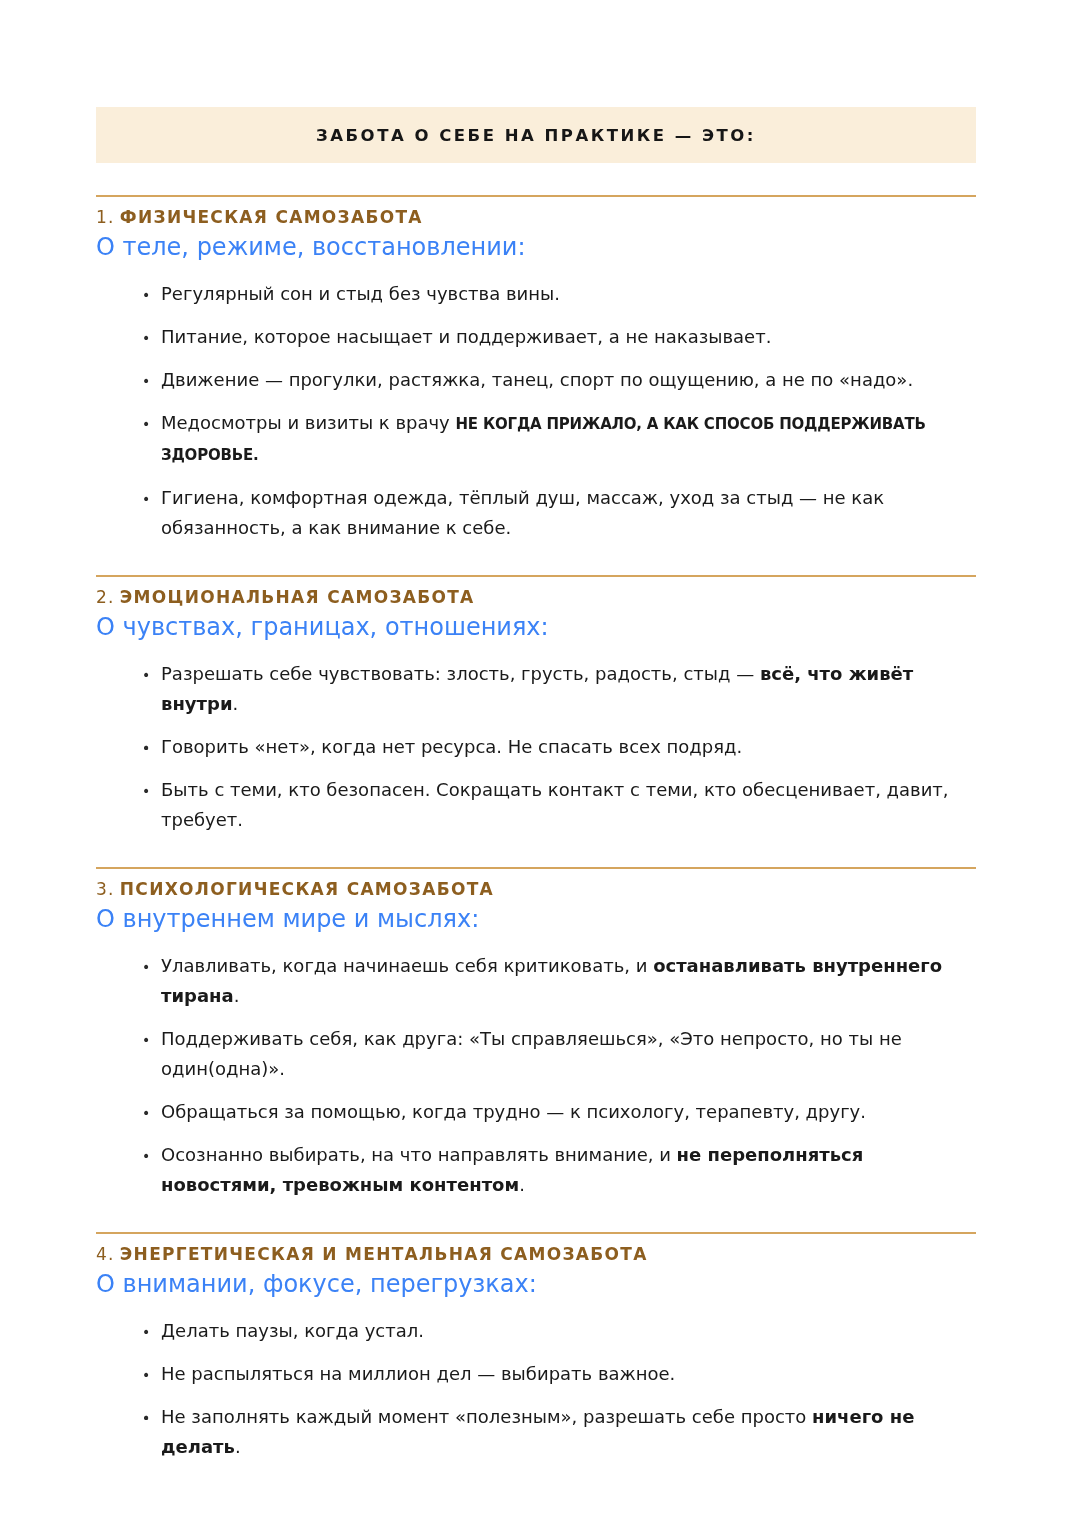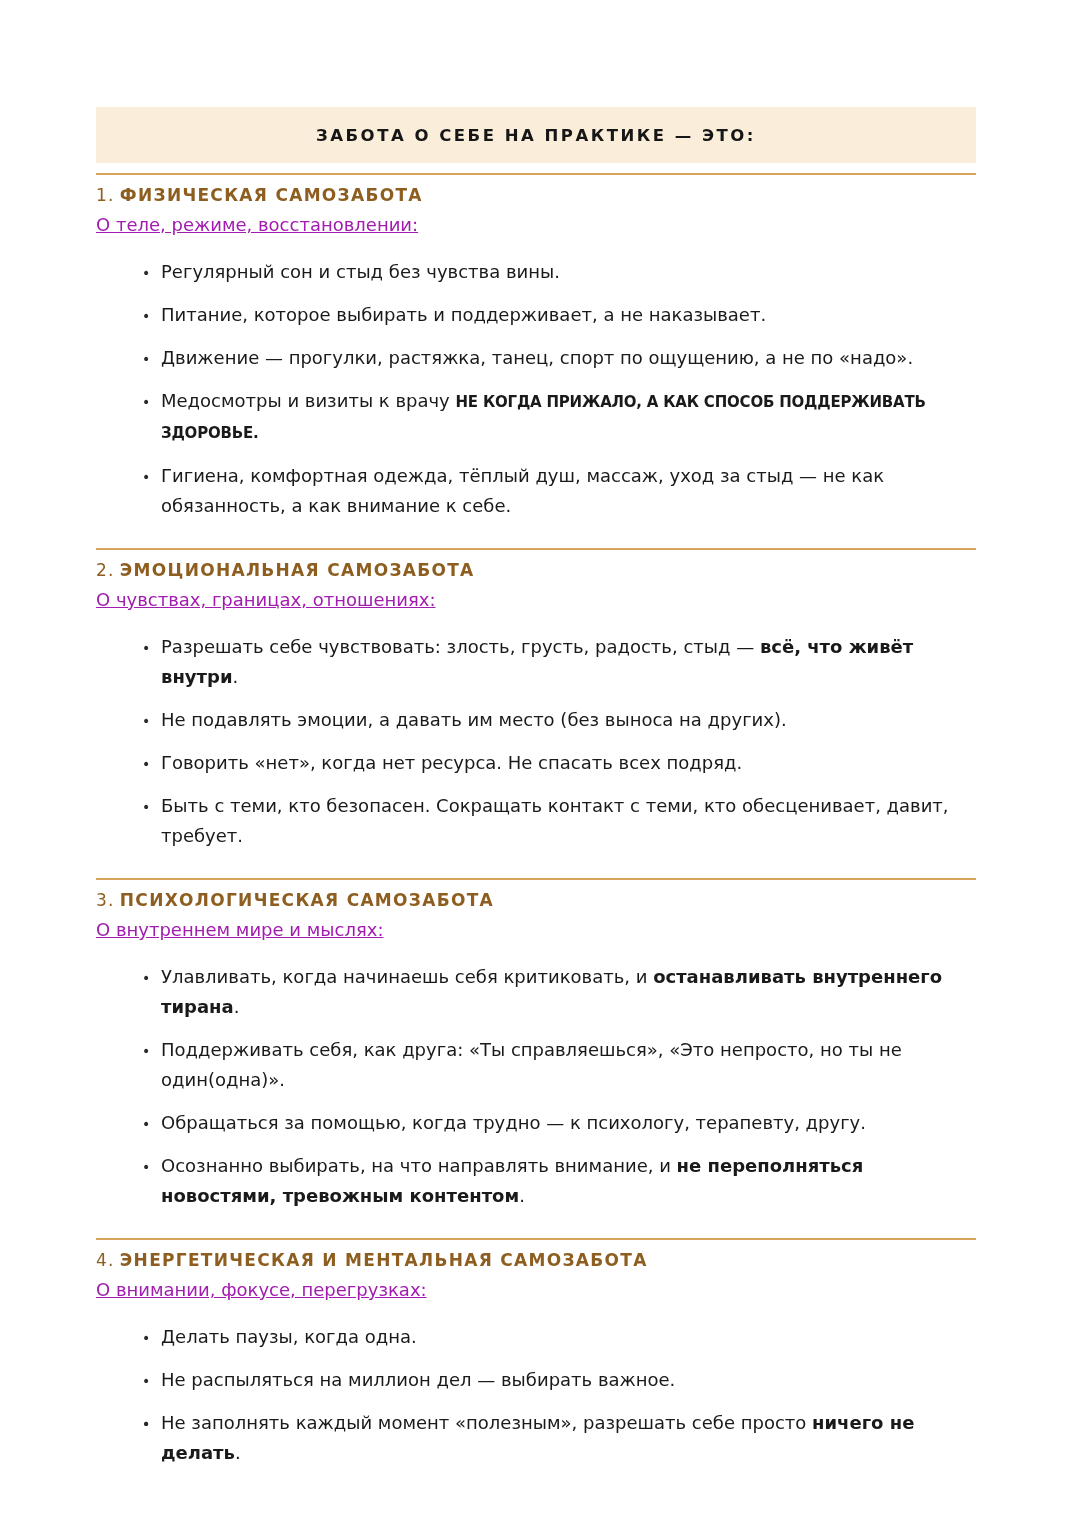--- a/index.html
+++ b/index.html
@@ -23,40 +23,39 @@
     align-items: center;
     justify-content: center;
   }
   .banner .title {
     font-size: 16.5px;
     font-weight: bold;
     letter-spacing: 2.5px;
     color: #161616;
     white-space: nowrap;
   }
-  .section { margin-top: 10px; }
+  .section { margin-top: 32px; }
   .divider {
     border: none;
     border-top: 2px solid #d5a55e;
     margin: 0 0 9px 0;
   }
   .sec-head {
     font-size: 17px;
     letter-spacing: 1.3px;
     color: #8d5e1f;
     line-height: 22px;
   }
   .sec-num { font-weight: normal; margin-right: 5px; }
   .sec-title { font-weight: bold; }
   .sec-sub {
-    font-size: 18px;
+    font-size: 24px;
     line-height: 26px;
     margin-top: 6px;
-    color: #a21caf;
-    text-decoration: underline;
+    color: #3b82f6;
   }
   ul.items {
     list-style: none;
     margin: 19px 0 27px 0;
     padding-right: 14px;
   }
   ul.items li {
     position: relative;
     padding-left: 65px;
     margin-bottom: 13px;
@@ -91,21 +90,21 @@
       <span class="sec-num">1.</span><span class="sec-title">ФИЗИЧЕСКАЯ САМОЗАБОТА</span>
     </div>
     <div class="sec-sub">О теле, режиме, восстановлении:</div>
     <ul class="items">
       <li>
         <span class="bullet">•</span>
         <span>Регулярный сон и стыд без чувства вины.</span>
       </li>
       <li>
         <span class="bullet">•</span>
-        <span>Питание, которое выбирать и поддерживает, а не наказывает.</span>
+        <span>Питание, которое насыщает и поддерживает, а не наказывает.</span>
       </li>
       <li>
         <span class="bullet">•</span>
         <span>Движение — прогулки, растяжка, танец, спорт по ощущению, а не по «надо».</span>
       </li>
       <li>
         <span class="bullet">•</span>
         <span>Медосмотры и визиты к врачу </span><b class="caps">НЕ КОГДА ПРИЖАЛО, А КАК СПОСОБ ПОДДЕРЖИВАТЬ ЗДОРОВЬЕ.</b>
       </li>
       <li>
@@ -121,21 +120,20 @@
       <span class="sec-num">2.</span><span class="sec-title">ЭМОЦИОНАЛЬНАЯ САМОЗАБОТА</span>
     </div>
     <div class="sec-sub">О чувствах, границах, отношениях:</div>
     <ul class="items">
       <li>
         <span class="bullet">•</span>
         <span>Разрешать себе чувствовать: злость, грусть, радость, стыд — </span><b>всё, что живёт внутри</b><span>.</span>
       </li>
       <li>
         <span class="bullet">•</span>
-        <span>Не подавлять эмоции, а давать им место (без выноса на других).</span>
       </li>
       <li>
         <span class="bullet">•</span>
         <span>Говорить «нет», когда нет ресурса. Не спасать всех подряд.</span>
       </li>
       <li>
         <span class="bullet">•</span>
         <span>Быть с теми, кто безопасен. Сокращать контакт с теми, кто обесценивает, давит, требует.</span>
       </li>
     </ul>
@@ -169,21 +167,21 @@
 
   <div class="section">
     <hr class="divider">
     <div class="sec-head">
       <span class="sec-num">4.</span><span class="sec-title">ЭНЕРГЕТИЧЕСКАЯ И МЕНТАЛЬНАЯ САМОЗАБОТА</span>
     </div>
     <div class="sec-sub">О внимании, фокусе, перегрузках:</div>
     <ul class="items">
       <li>
         <span class="bullet">•</span>
-        <span>Делать паузы, когда одна.</span>
+        <span>Делать паузы, когда устал.</span>
       </li>
       <li>
         <span class="bullet">•</span>
         <span>Не распыляться на миллион дел — выбирать важное.</span>
       </li>
       <li>
         <span class="bullet">•</span>
       </li>
       <li>
         <span class="bullet">•</span>

